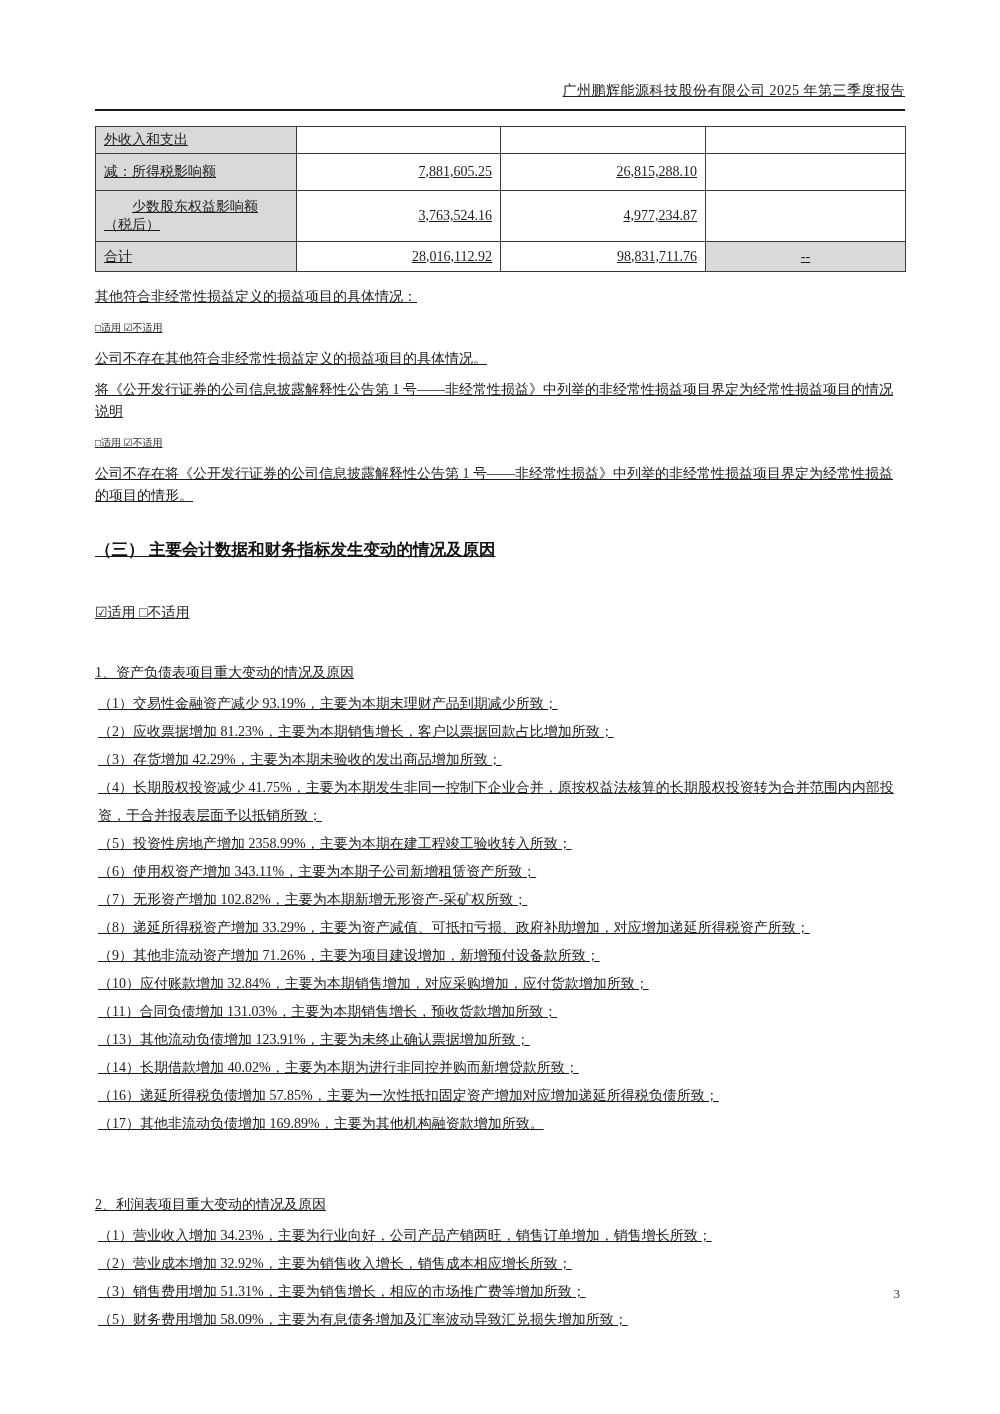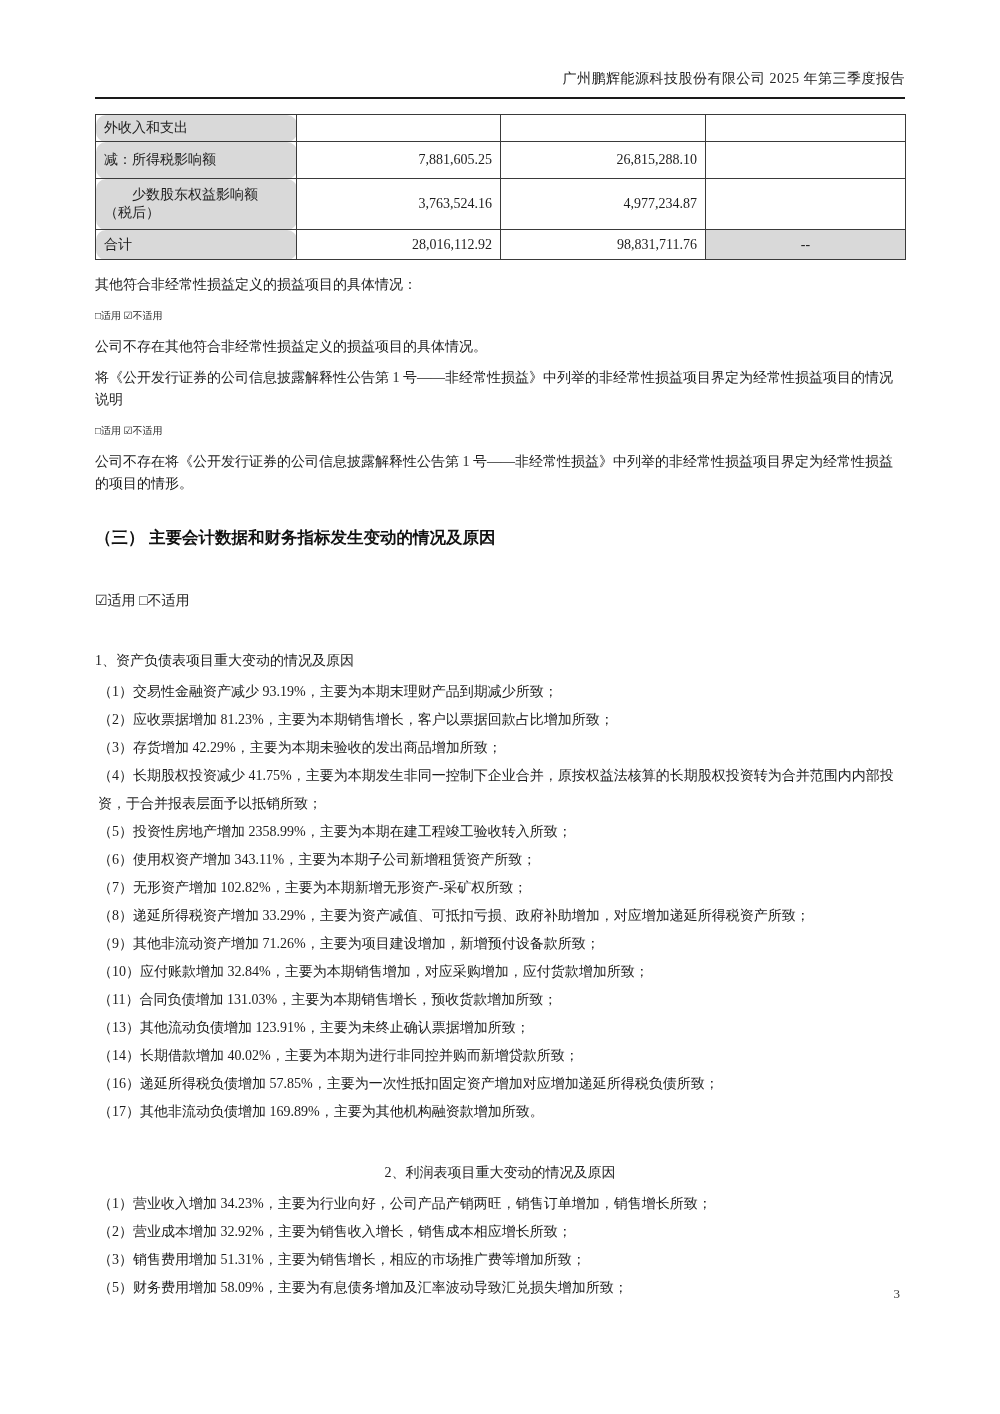--- a/index.html
+++ b/index.html
@@ -1,56 +1,56 @@
 <!DOCTYPE html>
 <html><head>
 <meta charset="utf-8">
 <style>
   html,body{margin:0;padding:0;}
   body{
     width:1000px;height:1414px;background:#ffffff;
     font-family:"Liberation Serif","DejaVu Serif",serif;
     color:#1c1c1c;position:relative;overflow:hidden;
   }
-  .page{position:absolute;left:95px;top:0;width:810px;}
+  .page{position:absolute;left:95px;top:12px;width:810px;text-decoration:underline;}
   .header-title{
     padding-top:70px;text-align:right;font-size:14px;color:#222;
     letter-spacing:0.5px;
   }
   .header-rule{border:none;border-top:2.5px solid #1a1a1a;margin:9px 0 0 0;}
 
   table.fin{
     border-collapse:collapse;width:810px;margin-top:15px;
     font-size:14px;table-layout:fixed;
   }
   table.fin td{
     border:1px solid #3a3a3a;padding:2px 8px;vertical-align:middle;
     overflow:hidden;
   }
-  td.lbl{background:#d9d9d9;text-align:left;border-radius:10px;}
+  td.lbl{background:#d9d9d9;text-align:left;}
   td.num{text-align:right;}
   td.dash{text-align:center;}
   td.gray{background:#d9d9d9;}
   .indent1{padding-left:28px;}
   tr.r1 td{height:22px;}
   tr.r2 td{height:32px;}
   tr.r3 td{height:46px;}
   tr.r4 td{height:25px;}
 
   .para{font-size:14px;line-height:22px;margin:9px 0;color:#1c1c1c;}
   .para.first{margin-top:14px;}
   .checkline{font-size:10px;line-height:22px;margin:9px 0;}
 
   .sec-heading{
     font-family:"Liberation Sans","DejaVu Sans",sans-serif;
     font-weight:bold;font-size:16.5px;margin:32px 0 0 0;color:#111;
   }
   .check-apply{font-size:14px;margin:43px 0 0 0;}
   .sub-title{font-size:14px;margin:40px 0 6px 0;line-height:22px;}
-  .sub-title.second{margin-top:36px;text-align:center;}
+  .sub-title.second{margin-top:56px;}
   .item{font-size:14px;line-height:28px;margin:0;padding-left:3px;}
 
   .page-number{
     position:absolute;right:100px;top:1286px;font-size:13px;color:#333;
   }
 </style>
 </head>
 <body>
 
 <div class="page">

